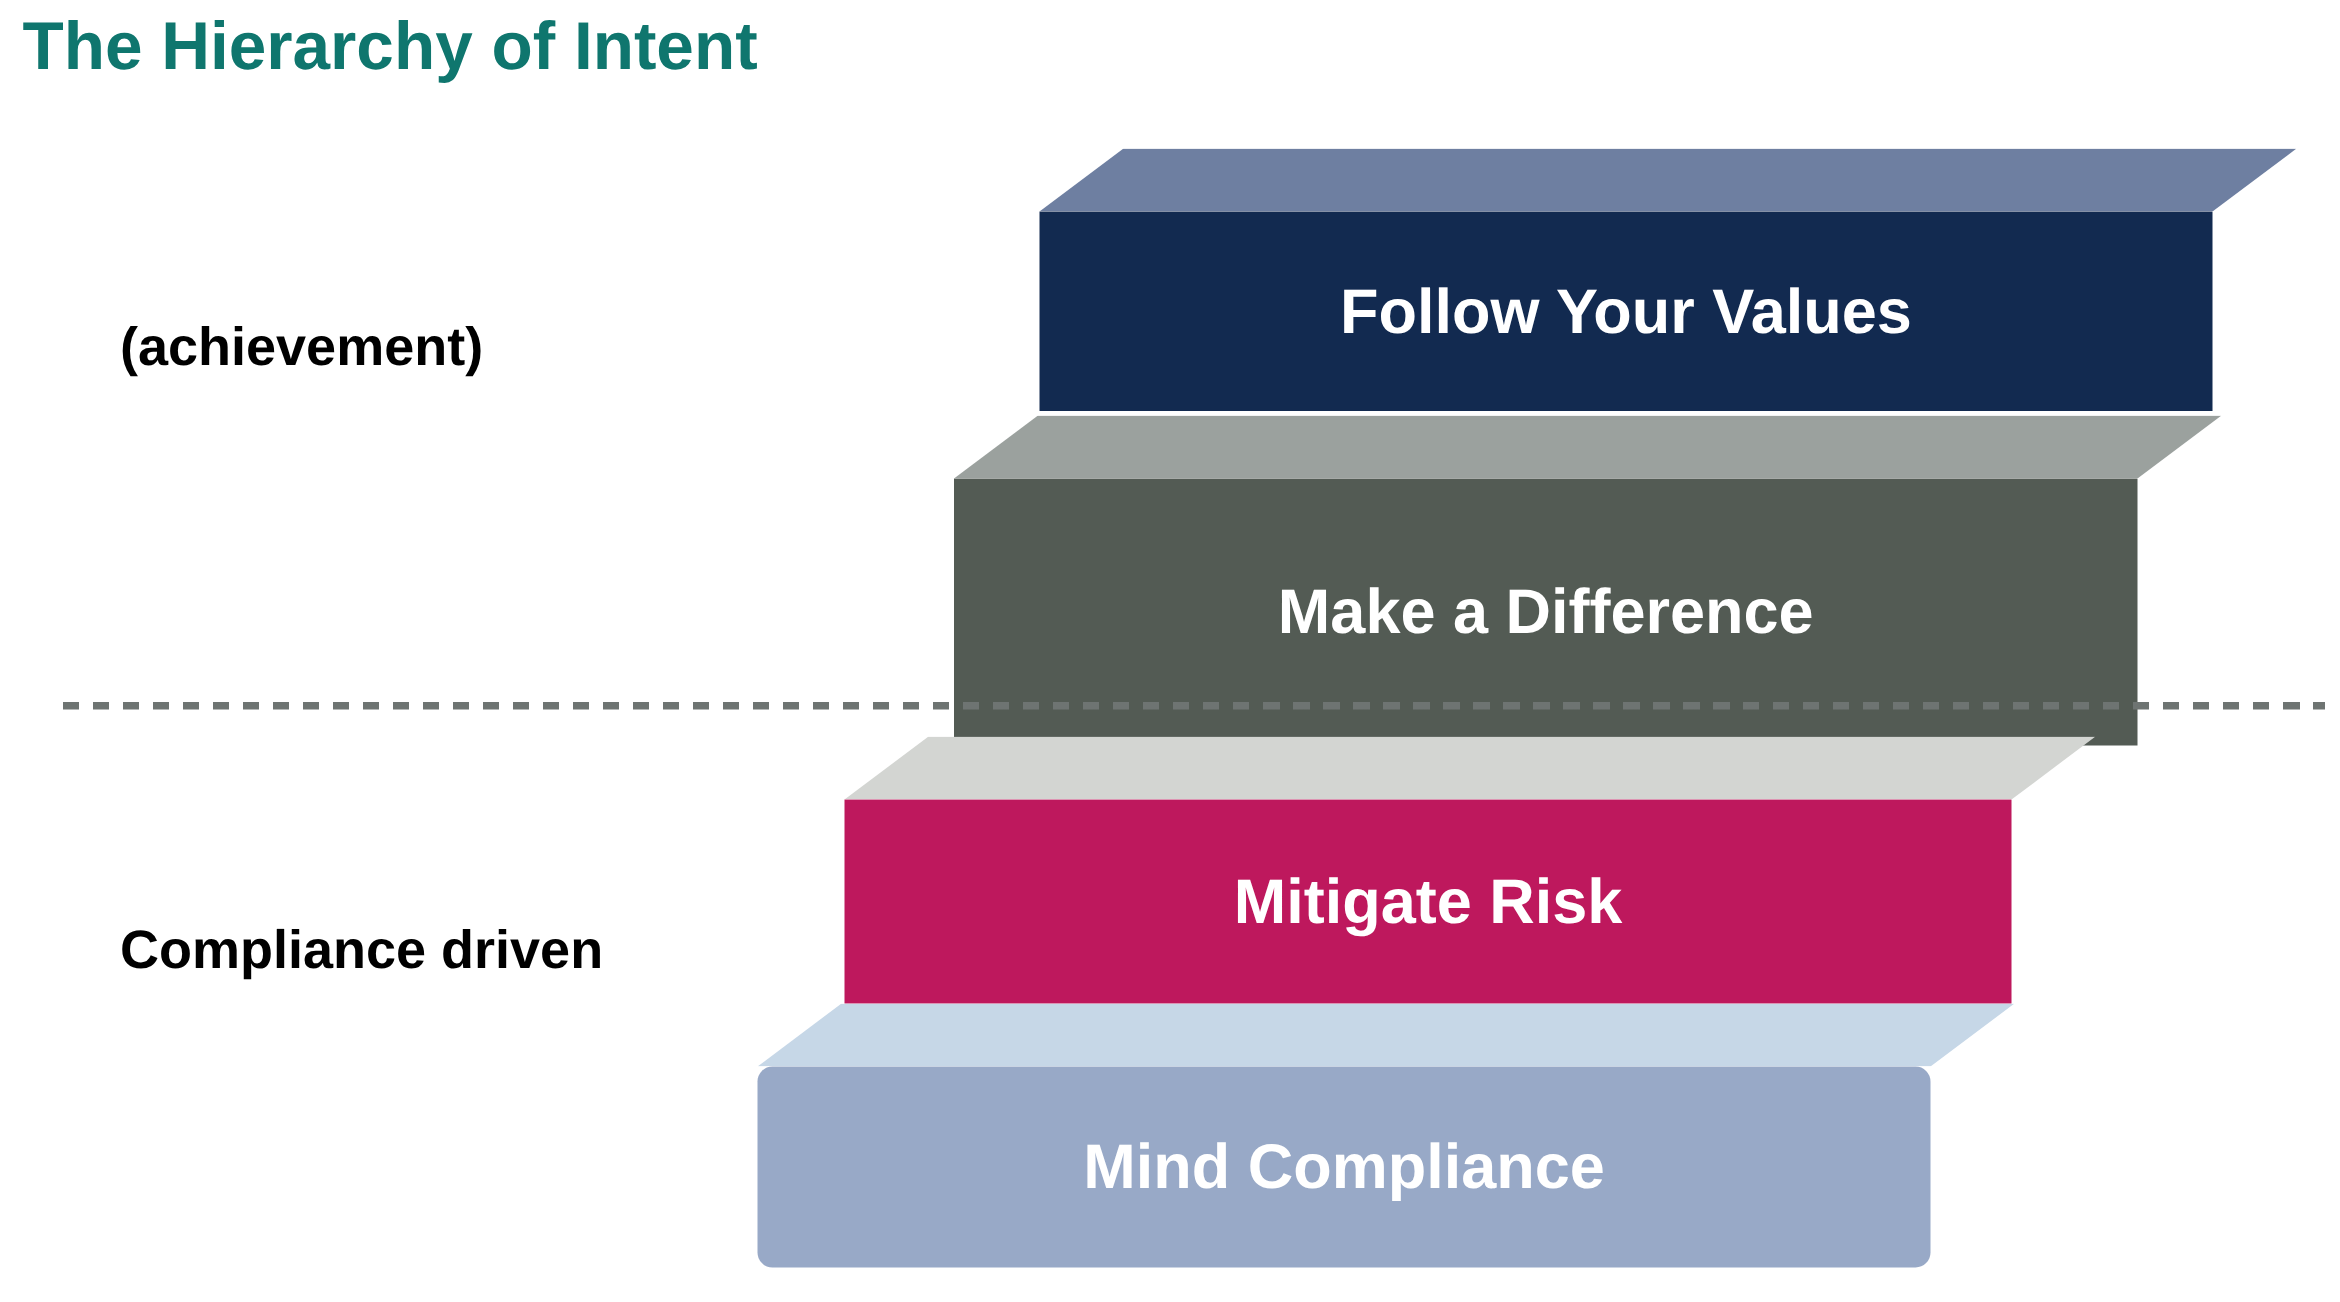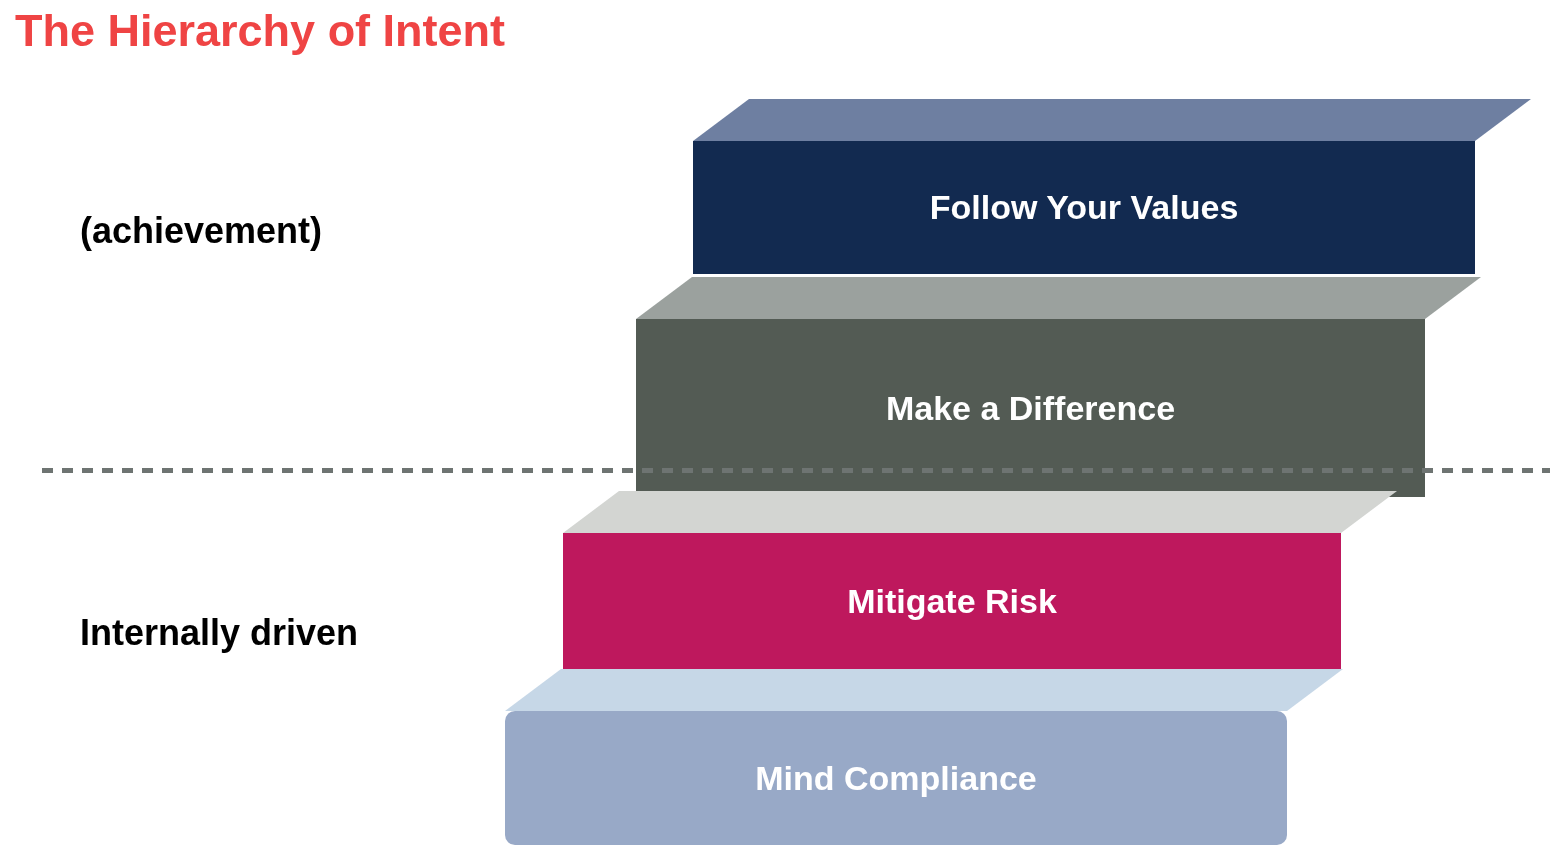--- a/index.html
+++ b/index.html
@@ -14,21 +14,21 @@
     height: 868px;
     background: #ffffff;
     overflow: hidden;
   }
   .page-title {
     position: absolute;
     left: 15px;
     top: 5px;
     font-size: 45px;
     font-weight: bold;
-    color: #ef4444;
+    color: #0f766e;
     letter-spacing: 0px;
     white-space: nowrap;
   }
   .side-label {
     position: absolute;
     left: 80px;
     font-size: 36px;
     font-weight: bold;
     color: #000000;
     line-height: 47px;
@@ -45,21 +45,21 @@
     clip-path: polygon(56px 0, 100% 0, calc(100% - 56px) 100%, 0 100%);
   }
   .step .front-face {
     width: calc(100% - 56px);
     display: flex;
     align-items: center;
     justify-content: center;
   }
   .step .front-face .step-label {
     color: #ffffff;
-    font-size: 34px;
+    font-size: 42px;
     font-weight: bold;
     white-space: nowrap;
   }
   .step1 { left: 693px; top: 99px;  width: 838px; }
   .step1 .front-face { height: 133px; }
   .step2 { left: 636px; top: 277px; width: 845px; }
   .step2 .front-face { height: 178px; }
   .step3 { left: 563px; top: 491px; width: 834px; }
   .step3 .front-face { height: 136px; }
   .step4 { left: 505px; top: 669px; width: 838px; }
@@ -78,21 +78,21 @@
 
 <div class="canvas">
 
   <div class="page-title">The Hierarchy of Intent</div>
 
   <div class="side-label internal">
     <div>(achievement)</div>
   </div>
 
   <div class="side-label external">
-    <div>Internally driven</div>
+    <div>Compliance driven</div>
   </div>
 
   <div class="step step1">
     <div class="top-face" style="background-color: rgb(110, 127, 161);"></div>
     <div class="front-face" style="background-color: rgb(18, 42, 80);">
       <span class="step-label">Follow Your Values</span>
     </div>
   </div>
 
   <div class="step step2">

